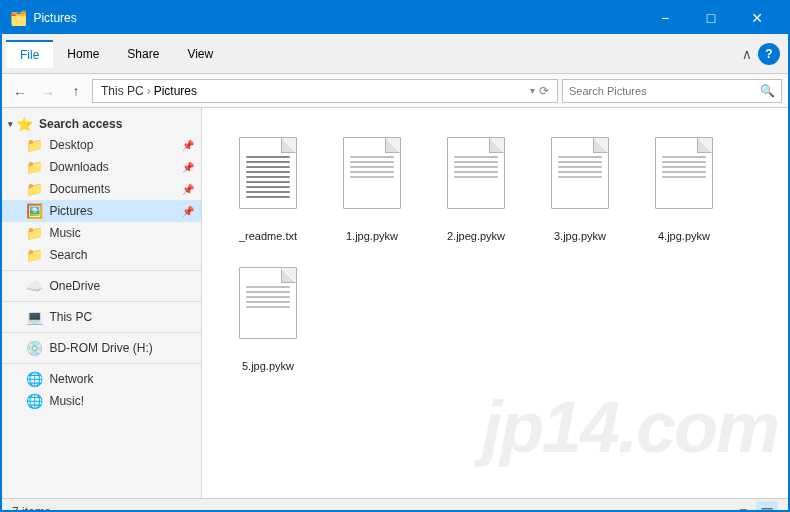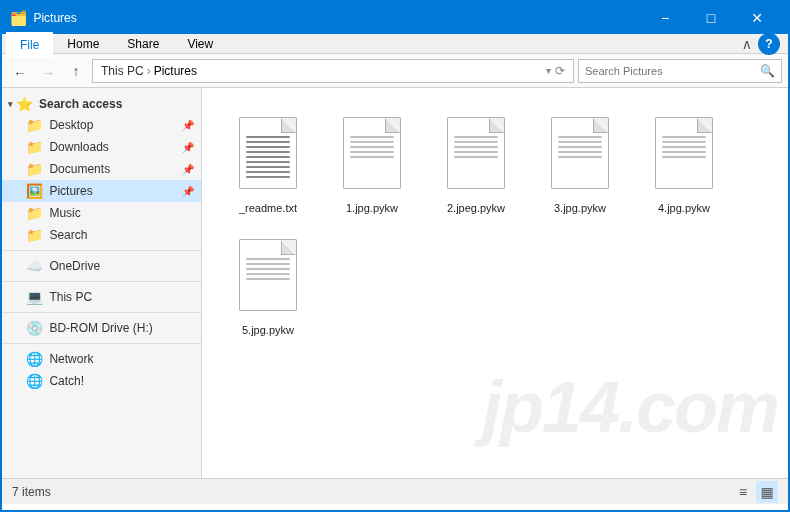--- a/index.html
+++ b/index.html
@@ -24,21 +24,21 @@
       color: white;
       font-size: 14px;
       cursor: pointer;
       display: flex; align-items: center; justify-content: center;
     }
 
     
     .ribbon {
       background: #f0f0f0;
       border-bottom: 1px solid #d0d0d0;
-      height: 20px;
+      height: 40px;
       display: flex;
       align-items: center;
       padding: 0 4px;
     }
     .ribbon-tab {
       padding: 6px 14px;
       font-size: 12px;
       cursor: pointer;
       border: none;
       background: transparent;
@@ -92,21 +92,21 @@
       align-items: center;
       padding: 0 8px;
       font-size: 12px;
     }
     .path-part { color: #333; }
     .path-sep { color: #888; margin: 0 3px; }
     .path-current { color: #000; font-weight: 500; }
     .path-dropdown { color: #888; margin-left: auto; font-size: 10px; cursor: pointer; }
     .path-refresh { color: #888; margin-left: 4px; cursor: pointer; font-size: 12px; }
     .search-box {
-      width: 204px;
+      width: 220px;
       height: 24px;
       border: 1px solid #c0c0c0;
       display: flex;
       align-items: center;
       padding: 0 6px;
       background: white;
     }
     .search-input {
       border: none;
       background: transparent;
@@ -257,21 +257,21 @@
       height: 2px;
       background: #c0c0c0;
       margin-bottom: 3px;
       border-radius: 1px;
     }
     .file-txt-icon .doc-line { background: #888; }
     .file-name {
       font-size: 11px;
       color: #222;
       text-align: center;
-      margin-top: 8px;
+      margin-top: 16px;
       word-break: break-all;
       line-height: 1.3;
     }
 
     
     .status-bar {
       height: 26px;
       background: #f0f0f0;
       border-top: 1px solid #d0d0d0;
       display: flex;
@@ -397,21 +397,21 @@
     </div>
 
     <div class="sidebar-divider"></div>
 
     <div class="sidebar-item">
       <span class="item-icon">🌐</span>
       <span>Network</span>
     </div>
     <div class="sidebar-item">
       <span class="item-icon">🌐</span>
-      <span>Catch!</span>
+      <span>Music!</span>
     </div>
 
   </div>
 
   <div class="content-area">
     <div class="watermark">jp14.com</div>
     <div class="files-grid">
 
       <div class="file-item">
         <div class="file-icon-wrapper">

